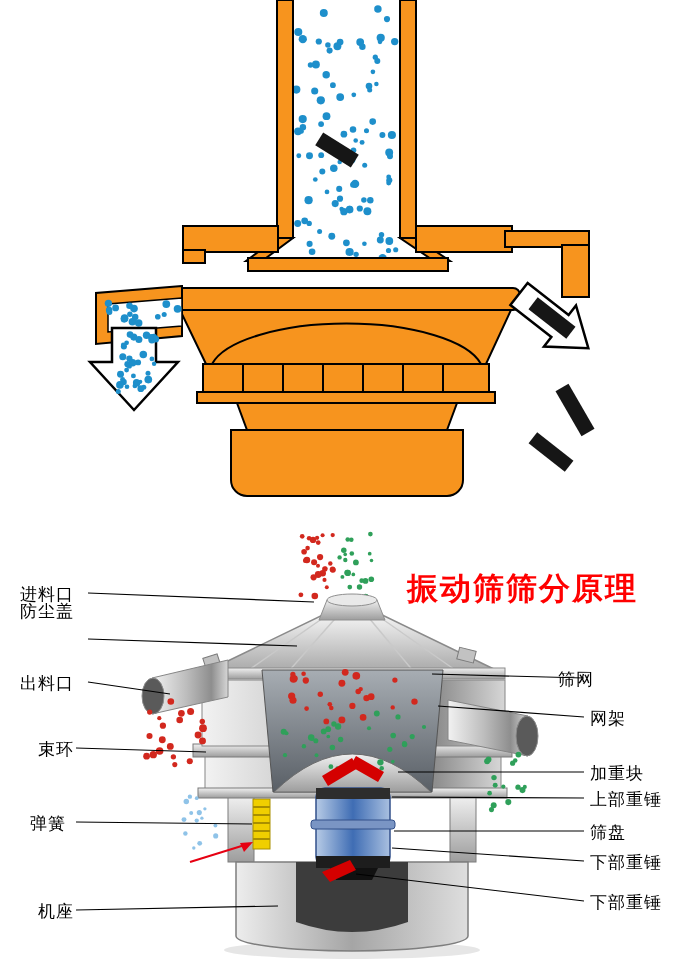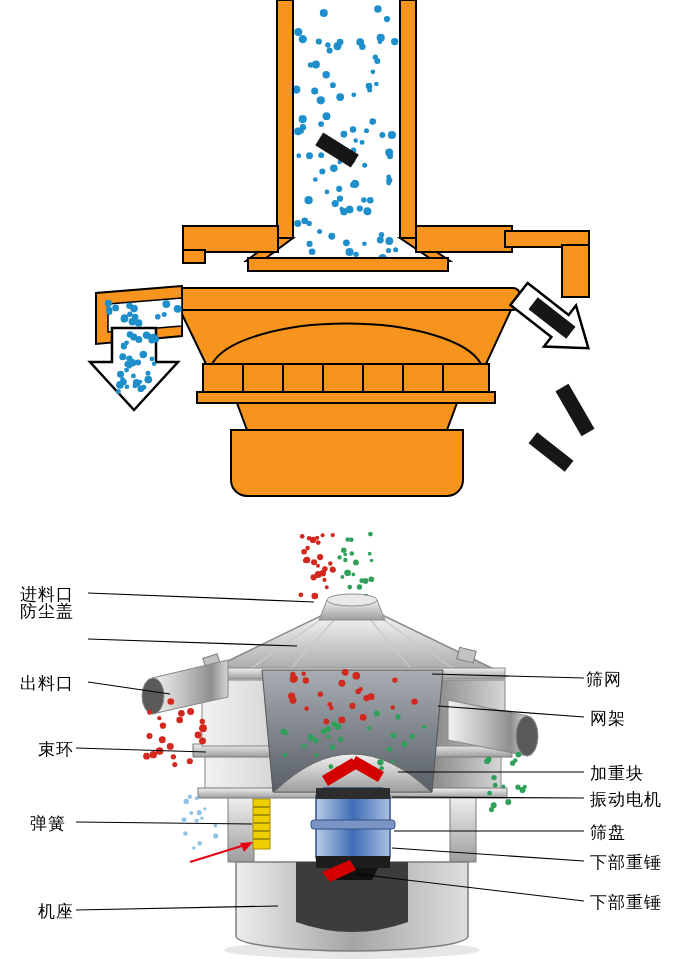--- a/index.html
+++ b/index.html
@@ -499,23 +499,24 @@
   </g>
 </svg>
 
 <div class="lbl" style="left:20px;top:583px">进料口</div>
 <div class="lbl" style="left:20px;top:600px">防尘盖</div>
 <div class="lbl" style="left:20px;top:672px">出料口</div>
 <div class="lbl" style="left:38px;top:738px">束环</div>
 <div class="lbl" style="left:30px;top:812px">弹簧</div>
 <div class="lbl" style="left:38px;top:900px">机座</div>
 
-<div class="lbl" style="left:586px;top:668px">筛网</div>
+<div class="lbl" style="left:558px;top:668px">筛网</div>
 <div class="lbl" style="left:590px;top:707px">网架</div>
 <div class="lbl" style="left:590px;top:762px">加重块</div>
-<div class="lbl" style="left:590px;top:788px">振动电机</div>
+<div class="lbl" style="left:590px;top:788px">上部重锤</div>
 <div class="lbl" style="left:590px;top:821px">筛盘</div>
 <div class="lbl" style="left:590px;top:851px">下部重锤</div>
 <div class="lbl" style="left:590px;top:891px">下部重锤</div>
 
+<div class="title">振动筛筛分原理</div>
 
 
 </div>
 
 </body></html>

